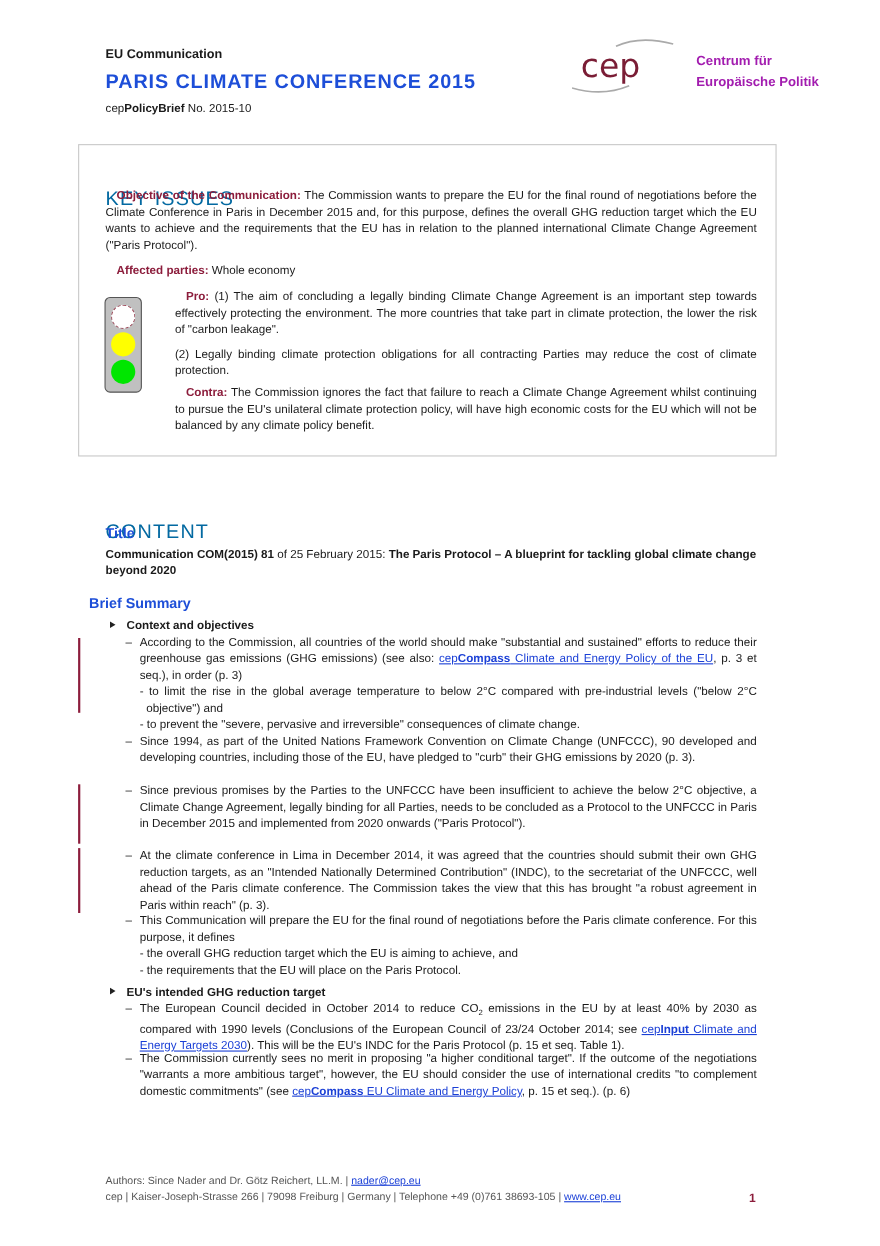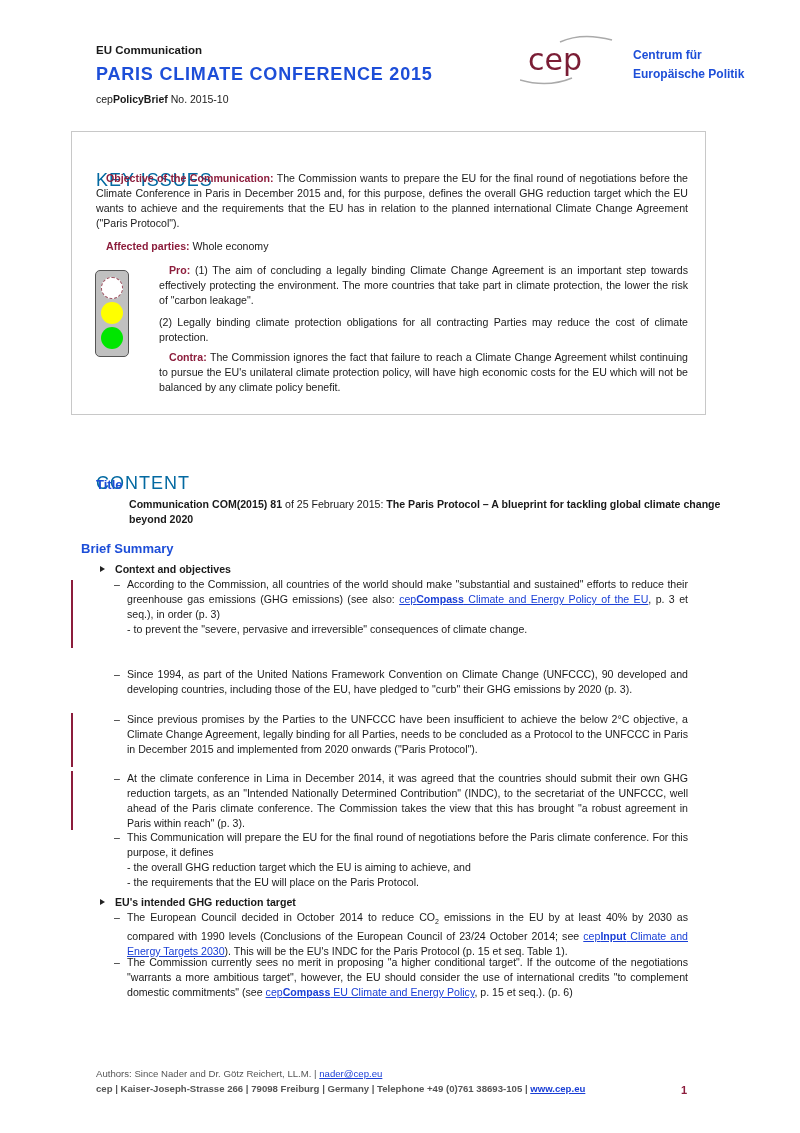--- a/index.html
+++ b/index.html
@@ -4,21 +4,21 @@
 <style>
   html, body { margin: 0; padding: 0; background: #ffffff; }
   body { width: 800px; height: 1133px; position: relative; overflow: hidden;
          font-family: "Liberation Sans", sans-serif; color: #1a1a1a; }
   .abs { position: absolute; }
   a, .link { color: #1a3fd6; text-decoration: underline; }
   .hdr-type { left: 96px; top: 44px; font-size: 11.5px; font-weight: bold; }
   .hdr-title { left: 96px; top: 64px; font-size: 18px; font-weight: bold; letter-spacing: 0.8px; color: #1d4ed8; }
   .hdr-brief { left: 96px; top: 93px; font-size: 10.5px; }
   .logo { left: 520px; top: 30px; width: 240px; height: 60px; }
-  .logo-text { left: 633px; top: 46px; font-size: 12px; font-weight: bold; color: #1d4ed8; line-height: 19px; }
+  .logo-text { left: 633px; top: 46px; font-size: 12px; font-weight: bold; color: #a21caf; line-height: 19px; }
   .keybox { left: 71px; top: 131px; width: 635px; height: 284px; border: 1.5px solid #c8c8c8; box-sizing: border-box; }
   .sec-h { font-size: 18px; font-weight: normal; letter-spacing: 1px; color: #0369a1; margin-top: 27px; }
   .para { font-size: 10.6px; line-height: 15px; text-align: justify; }
   .lbl { color: #8c1d3c; font-weight: bold; margin-left: 10px; }
   .sub-h { font-size: 13px; font-weight: bold; color: #1d4ed8; }
   .bullet-h { font-size: 10.6px; font-weight: bold; }
   .tri { display: inline-block; width: 0; height: 0; border-top: 3.5px solid transparent; border-bottom: 3.5px solid transparent; border-left: 5px solid #222; margin-right: 10px; vertical-align: 1px; }
   .dash-item { position: relative; padding-left: 13px; }
   .dash-item .dash { position: absolute; left: 0; top: 0; }
   .subline-indent { padding-left: 6px; text-indent: -6px; }
@@ -57,32 +57,33 @@
   <div class="lamp" style="top:31px; background:#ffff00;"></div>
   <div class="lamp" style="top:56px; background:#00e600;"></div>
 </div>
 
 <div class="abs para" style="left:159px; top:263px; width:529px;"><span class="lbl">Pro:</span><span> (1) The aim of concluding a legally binding Climate Change Agreement is an important step towards effectively protecting the environment. The more countries that take part in climate protection, the lower the risk of "carbon leakage".</span></div>
 <div class="abs para" style="left:159px; top:315px; width:529px;">(2) Legally binding climate protection obligations for all contracting Parties may reduce the cost of climate protection.</div>
 <div class="abs para" style="left:159px; top:350px; width:529px;"><span class="lbl">Contra:</span><span> The Commission ignores the fact that failure to reach a Climate Change Agreement whilst continuing to pursue the EU's unilateral climate protection policy, will have high economic costs for the EU which will not be balanced by any climate policy benefit.</span></div>
 
 <div class="abs sec-h" style="left:96px; top:446px;">CONTENT</div>
 <div class="abs sub-h" style="left:96px; top:477px;">Title</div>
-<div class="abs para" style="left:96px; top:497px; width:592px; text-align:left;margin-left:33px;"><b>Communication COM(2015) 81</b><span> of 25 February 2015: </span><b>The Paris Protocol – A blueprint for tackling global climate change beyond 2020</b></div>
+<div class="abs para" style="left:96px; top:497px; width:592px; text-align:left;"><b>Communication COM(2015) 81</b><span> of 25 February 2015: </span><b>The Paris Protocol – A blueprint for tackling global climate change beyond 2020</b></div>
 <div class="abs sub-h" style="left:81px; top:541px;">Brief Summary</div>
 
 <div class="change-bar" style="top:580px; height:68px;"></div>
 <div class="change-bar" style="top:713px; height:54px;"></div>
 <div class="change-bar" style="top:771px; height:59px;"></div>
 
 <div class="abs bullet-h" style="left:100px; top:563px;"><span class="tri"></span><span>Context and objectives</span></div>
 
 <div class="abs para" style="left:114px; top:577px; width:574px;">
   <div class="dash-item"><span class="dash">–</span><span>According to the Commission, all countries of the world should make "substantial and sustained" efforts to reduce their greenhouse gas emissions (GHG emissions) (see also: </span><span class="link"><span>cep</span><b>Compass</b><span> Climate and Energy Policy of the EU</span></span><span>, p. 3 et seq.), in order (p. 3)</span></div>
   <div style="padding-left:13px;">
+    <div class="subline-indent">- to limit the rise in the global average temperature to below 2°C compared with pre-industrial levels ("below 2°C objective") and</div>
     <div class="subline-indent">- to prevent the "severe, pervasive and irreversible" consequences of climate change.</div>
   </div>
 </div>
 
 <div class="abs para" style="left:114px; top:667px; width:574px;">
   <div class="dash-item"><span class="dash">–</span><span>Since 1994, as part of the United Nations Framework Convention on Climate Change (UNFCCC), 90 developed and developing countries, including those of the EU, have pledged to "curb" their GHG emissions by 2020 (p. 3).</span></div>
 </div>
 
 <div class="abs para" style="left:114px; top:712px; width:574px;">
   <div class="dash-item"><span class="dash">–</span><span>Since previous promises by the Parties to the UNFCCC have been insufficient to achieve the below 2°C objective, a Climate Change Agreement, legally binding for all Parties, needs to be concluded as a Protocol to the UNFCCC in Paris in December 2015 and implemented from 2020 onwards ("Paris Protocol").</span></div>
@@ -104,14 +105,14 @@
 
 <div class="abs para" style="left:114px; top:910px; width:574px;">
   <div class="dash-item"><span class="dash">–</span><span>The European Council decided in October 2014 to reduce CO</span><sub style="font-size:7px;">2</sub><span> emissions in the EU by at least 40% by 2030 as compared with 1990 levels (Conclusions of the European Council of 23/24 October 2014; see </span><span class="link"><span>cep</span><b>Input</b><span> Climate and Energy Targets 2030</span></span><span>). This will be the EU's INDC for the Paris Protocol (p. 15 et seq. Table 1).</span></div>
 </div>
 
 <div class="abs para" style="left:114px; top:955px; width:574px;">
   <div class="dash-item"><span class="dash">–</span><span>The Commission currently sees no merit in proposing "a higher conditional target". If the outcome of the negotiations "warrants a more ambitious target", however, the EU should consider the use of international credits "to complement domestic commitments" (see </span><span class="link"><span>cep</span><b>Compass</b><span> EU Climate and Energy Policy</span></span><span>, p. 15 et seq.). (p. 6)</span></div>
 </div>
 
 <div class="abs footer" style="top:1068px;"><span>Authors: Since Nader and Dr. Götz Reichert, LL.M. | </span><span class="link">nader@cep.eu</span></div>
-<div class="abs footer" style="top:1083px;font-weight:bold;"><span>cep | Kaiser-Joseph-Strasse 266 | 79098 Freiburg | Germany | Telephone +49 (0)761 38693-105 | </span><span class="link">www.cep.eu</span></div>
+<div class="abs footer" style="top:1083px;"><span>cep | Kaiser-Joseph-Strasse 266 | 79098 Freiburg | Germany | Telephone +49 (0)761 38693-105 | </span><span class="link">www.cep.eu</span></div>
 <div class="abs pagenum">1</div>
 
 </body></html>

